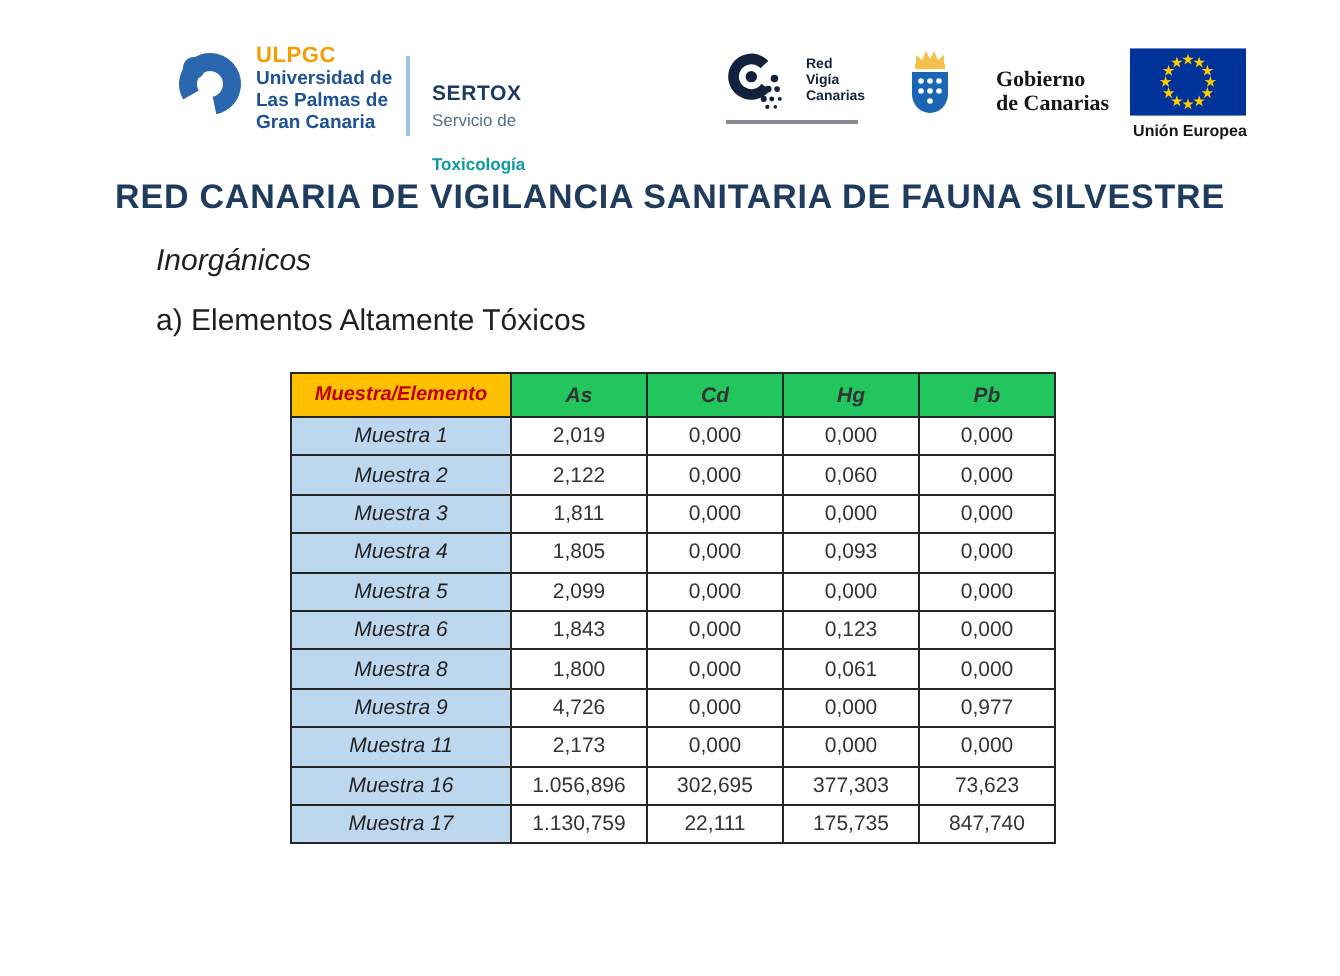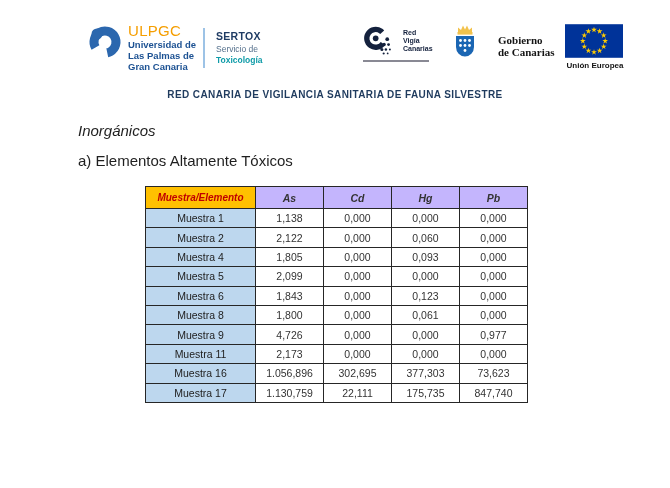--- a/index.html
+++ b/index.html
@@ -4,59 +4,59 @@
 <style>
   * { margin:0; padding:0; box-sizing:border-box; }
   html,body { width:670px; height:488px; background:#fff; overflow:hidden;
     font-family:"Liberation Sans", sans-serif; }
   .page { position:absolute; inset:0; width:670px; height:488px; background:#fff; }
 
   
   .logo-bar { position:absolute; left:0; top:0; width:670px; height:80px; }
   .ulpgc { position:absolute; left:86px; top:22px; display:flex; gap:6px; }
   .ulpgc-icon { width:36px; height:38px; }
-  .ulpgc-acronym { color:#F59E00; font-weight:normal; font-size:15px; letter-spacing:.3px; }
+  .ulpgc-acronym { color:#F59E00; font-weight:bold; font-size:11px; letter-spacing:.3px; }
   .ulpgc-name { color:#1D5293; font-weight:bold; font-size:9.5px; line-height:11px; }
   .logo-divider { position:absolute; left:203px; top:28px; width:2px; height:40px; background:#9DC3E6; }
-  .sertox { position:absolute; left:216px; top:30px; }
+  .sertox { position:absolute; left:216px; top:41px; }
   .sertox-name { color:#1F3B63; font-weight:bold; font-size:10.5px; letter-spacing:.3px; }
   .sertox-sub1 { color:#55708C; font-size:8.5px; margin-top:2px; }
-  .sertox-sub2 { color:#0E9BA8; font-weight:bold; font-size:8.5px; margin-top:1px; }
+  .sertox-sub2 { color:#0E9BA8; font-weight:bold; font-size:8.5px; margin-top:12px; }
   .red-vigia { position:absolute; left:363px; top:25px; width:72px; }
   .rv-row { display:flex; align-items:center; gap:4px; }
   .rv-icon { width:36px; height:32px; }
   .rv-text { color:#14213D; font-size:7px; line-height:8px; font-weight:bold; }
   .rv-tagline { margin-top:3px; width:66px; height:2px; background:#4a4a5a; opacity:.65; }
   .gobierno { position:absolute; left:452px; top:20px; display:flex; align-items:center; gap:20px; }
   .gob-icon { width:26px; height:40px; }
   .gob-text { font-family:"Liberation Serif", serif; font-weight:bold; color:#151515;
     font-size:11px; line-height:12px; margin-top:12px; }
   .eu { position:absolute; left:533px; top:24px; width:60px; text-align:center;margin-left:32px; }
   .eu-flag { width:58px; height:34px; display:block; }
   .eu-label { font-weight:bold; font-size:8px; color:#151515; margin-top:3px; white-space:nowrap; }
 
   
   .doc-title { position:absolute; left:0; top:89px; width:670px; text-align:center;
-    color:#1F3B5E; font-weight:bold; font-size:10px; letter-spacing:.4px; }
+    color:#1F3B5E; font-weight:bold; font-size:17px; letter-spacing:.4px; }
   .group-label { position:absolute; left:78px; top:122px; font-style:italic;
     font-size:15px; color:#1f1f1f; }
   .subsection-label { position:absolute; left:78px; top:152px; font-size:15px; color:#1f1f1f; }
 
   
   .tox-table { position:absolute; left:145px; top:186px; border-collapse:collapse;
     font-size:10.5px; table-layout:fixed; }
   .tox-table th, .tox-table td { border:1px solid #262626; text-align:center;
     vertical-align:middle; padding:0; overflow:hidden; }
   .tox-table th { height:22px; }
   .tox-table td { height:19.4px; }
   .col-label { width:110px; }
   .col-el { width:68px; }
   th.corner { background:#FFC000; color:#C00000; font-weight:bold; font-size:10px;font-style:italic; }
-  th.el { background:#c4b5fd; color:#333; font-weight:bold; font-style:italic; }
-  td.rowlabel { background:#BDD7EE; color:#222; }
+  th.el { background:#22c55e; color:#333; font-weight:bold; font-style:italic; }
+  td.rowlabel { background:#BDD7EE; font-style:italic; color:#222; }
   td.val { background:#fff; color:#333; }
 </style>
 </head>
 <body>
 
 <div class="page">
 
   <div class="logo-bar">
 
     <div class="ulpgc">
@@ -162,30 +162,37 @@
           <th class="corner">Muestra/Elemento</th>
           <th class="el">As</th>
           <th class="el">Cd</th>
           <th class="el">Hg</th>
           <th class="el">Pb</th>
         </tr>
       </thead>
       <tbody>
         <tr>
           <td class="rowlabel">Muestra 1</td>
-          <td class="val">1,138</td>
+          <td class="val">2,019</td>
           <td class="val">0,000</td>
           <td class="val">0,000</td>
           <td class="val">0,000</td>
         </tr>
         <tr>
           <td class="rowlabel">Muestra 2</td>
           <td class="val">2,122</td>
           <td class="val">0,000</td>
           <td class="val">0,060</td>
+          <td class="val">0,000</td>
+        </tr>
+        <tr>
+          <td class="rowlabel">Muestra 3</td>
+          <td class="val">1,811</td>
+          <td class="val">0,000</td>
+          <td class="val">0,000</td>
           <td class="val">0,000</td>
         </tr>
         <tr>
           <td class="rowlabel">Muestra 4</td>
           <td class="val">1,805</td>
           <td class="val">0,000</td>
           <td class="val">0,093</td>
           <td class="val">0,000</td>
         </tr>
         <tr>

